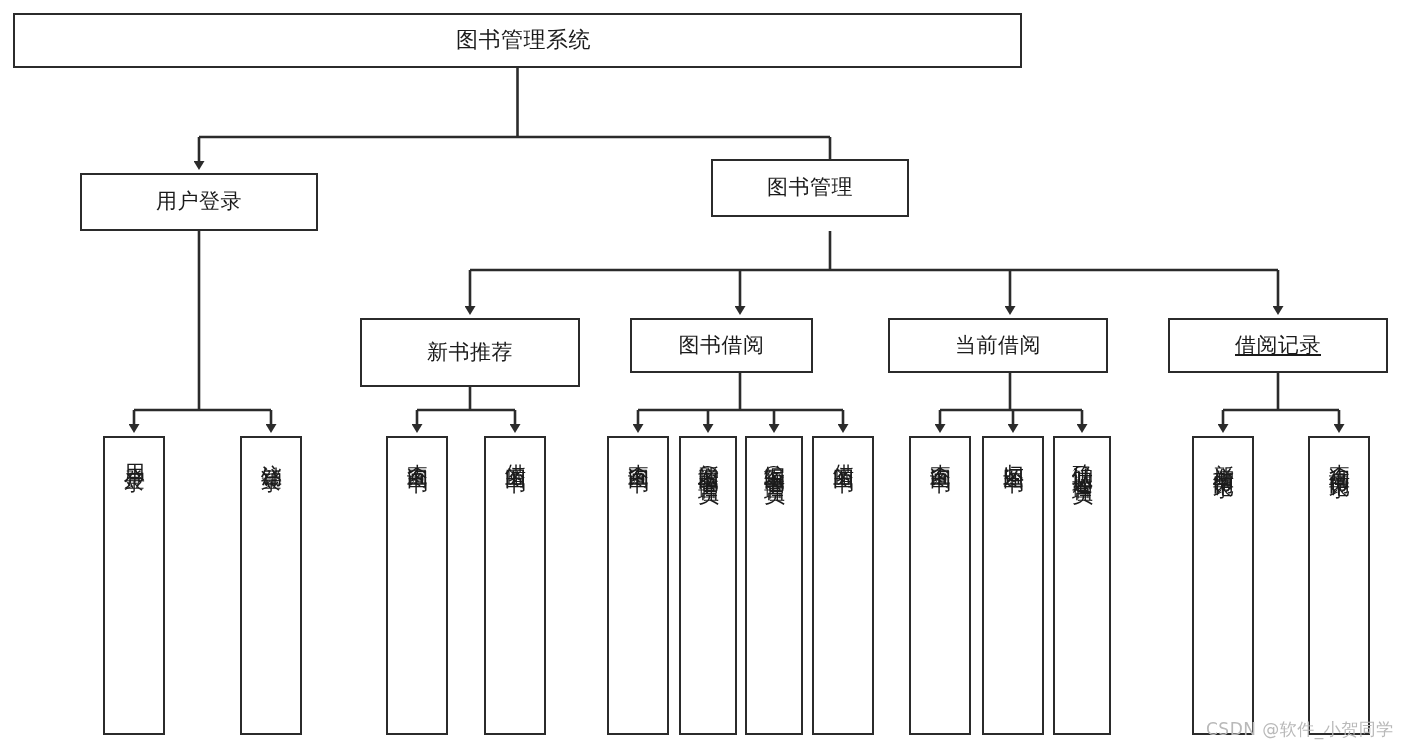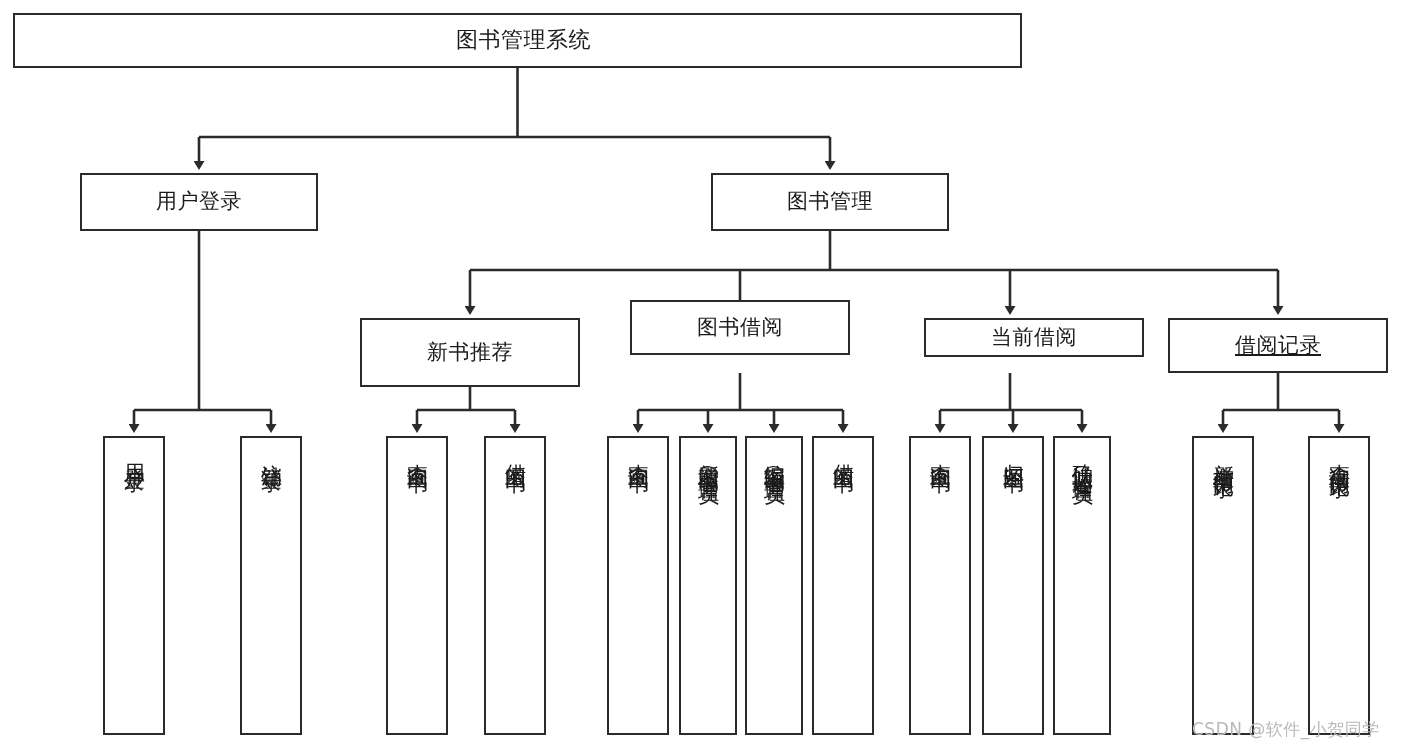--- a/index.html
+++ b/index.html
@@ -113,30 +113,30 @@
       </g>
   </svg>
 
   <div id="nodes-layer">
       <div class="node horiz root" style="left: 13px; top: 13px; width: 1009px; height: 55px; padding-left: 12px;">
         <span class="label">图书管理系统</span>
       </div>
       <div class="node horiz" style="left: 80px; top: 173px; width: 238px; height: 58px;">
         <span class="label">用户登录</span>
       </div>
-      <div class="node horiz" style="left: 711px; top: 173px; width: 238px; height: 58px;">
+      <div class="node horiz" style="left: 711px; top: 159px; width: 198px; height: 58px;">
         <span class="label">图书管理</span>
       </div>
       <div class="node horiz" style="left: 360px; top: 318px; width: 220px; height: 69px;">
         <span class="label">新书推荐</span>
       </div>
-      <div class="node horiz" style="left: 630px; top: 300px; width: 220px; height: 55px; justify-content: center;">
+      <div class="node horiz" style="left: 630px; top: 318px; width: 183px; height: 55px; justify-content: center;">
         <span class="label">图书借阅</span>
       </div>
-      <div class="node horiz" style="left: 924px; top: 318px; width: 220px; height: 39px;">
+      <div class="node horiz" style="left: 888px; top: 318px; width: 220px; height: 55px;">
         <span class="label">当前借阅</span>
       </div>
       <div class="node horiz" style="left: 1168px; top: 318px; width: 220px; height: 55px; text-decoration: underline;">
         <span class="label">借阅记录</span>
       </div>
       <div class="node vert" style="left: 103px; top: 436px; width: 62px; height: 299px;">
         <span class="label">用户登录</span>
       </div>
       <div class="node vert" style="left: 240px; top: 436px; width: 62px; height: 299px;">
         <span class="label">注销登录</span>
@@ -169,15 +169,15 @@
         <span class="label">确认归还（管理员）</span>
       </div>
       <div class="node vert" style="left: 1192px; top: 436px; width: 62px; height: 299px;">
         <span class="label">新增借阅记录</span>
       </div>
       <div class="node vert" style="left: 1308px; top: 436px; width: 62px; height: 299px;">
         <span class="label">查询借阅记录</span>
       </div>
     </div>
 
-  <div class="watermark" style="left: 1192px; top: 718px;">CSDN @软件_小贺同学</div>
+  <div class="watermark" style="left: 1192px; top: 718px; padding-left: 14px;">CSDN @软件_小贺同学</div>
 
 </div>
 
 </body></html>

